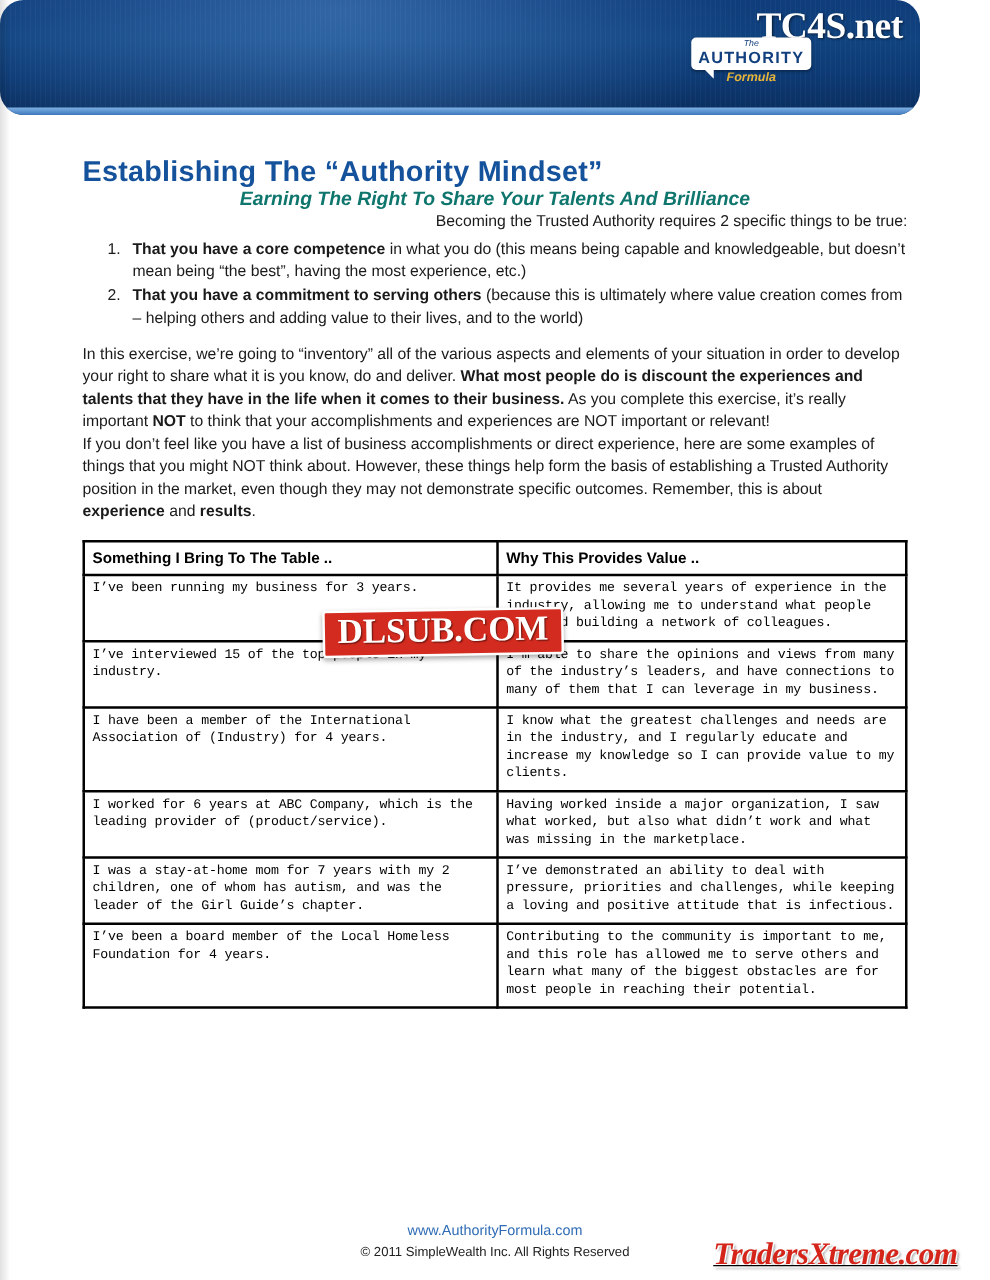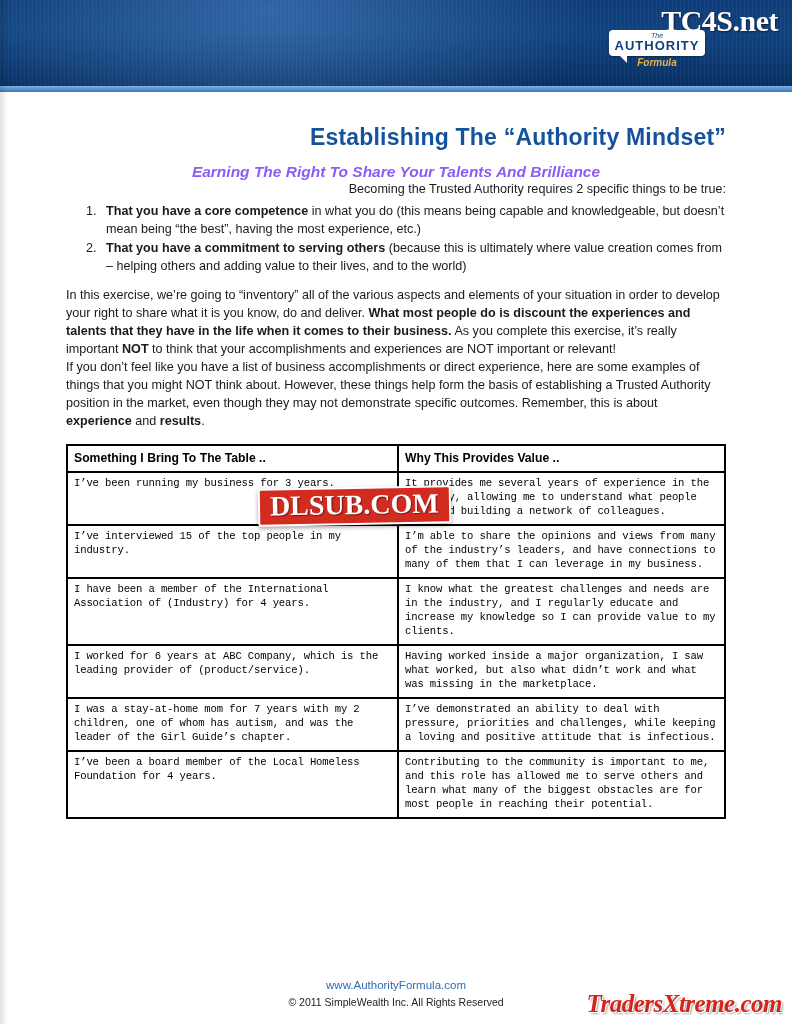--- a/index.html
+++ b/index.html
@@ -8,24 +8,25 @@
     width: 792px; height: 1024px;
     font-family: "Liberation Sans", sans-serif;
     background: #ffffff;
     position: relative;
     overflow: hidden;
   }
 
   
   .header {
     position: relative;
-    width: 792px;
+    width: 736px;
     height: 92px;
     background: linear-gradient(180deg, #0f3c7a 0%, #10437f 35%, #0d3a74 65%, #0a2e5e 100%);
     overflow: hidden;
+    border-radius: 19px;
   }
   .header::after {
     content: "";
     position: absolute;
     left: 0; right: 0; bottom: 0;
     height: 6px;
     background: linear-gradient(180deg, #7fb2e5 0%, #3d78bb 100%);
   }
   .header-stripes {
     position: absolute; inset: 0;
@@ -97,34 +98,34 @@
     line-height: 1.1;
     margin-top: 1px;
   }
 
   
   .page {
     position: relative;
     padding: 0 66px;
   }
   .doc-title {
-    text-align: right;
+    text-align: left;
     color: #15529c;
     font-size: 23px;
     font-weight: bold;
     margin-top: 32px;
     letter-spacing: .2px;
   }
   .doc-subtitle {
     text-align: center;
-    color: #8b5cf6;
+    color: #0f766e;
     font-size: 15.5px;
     font-weight: bold;
     font-style: italic;
-    margin-top: 12px;
+    margin-top: 0;
   }
 
   p.body-text {
     font-size: 12.6px;
     color: #1a1a1a;
     line-height: 1.42;
     margin: 0;
   }
   .lead { margin-top: 30px; text-align: right; }
   .para { margin-top: 16px; }
@@ -204,22 +205,23 @@
     font-family: "Liberation Serif", serif;
     font-weight: bold;
     font-size: 28px;
     color: #ffffff;
     letter-spacing: 0px;
     text-shadow: 1px 1px 1px rgba(0,0,0,.45);
     line-height: 1;
   }
   .wm-traders {
     position: absolute;
-    right: 10px; bottom: 6px;
+    right: 26px; bottom: 6px;
     z-index: 40;
+    text-decoration: underline;
   }
   .wm-traders span {
     font-family: "Liberation Serif", serif;
     font-weight: bold;
     font-style: italic;
     font-size: 25px;
     color: #d5241a;
     text-shadow: 1px 1px 0 #ffffff, 2px 2px 2px rgba(0,0,0,.35);
     letter-spacing: -0.5px;
   }

